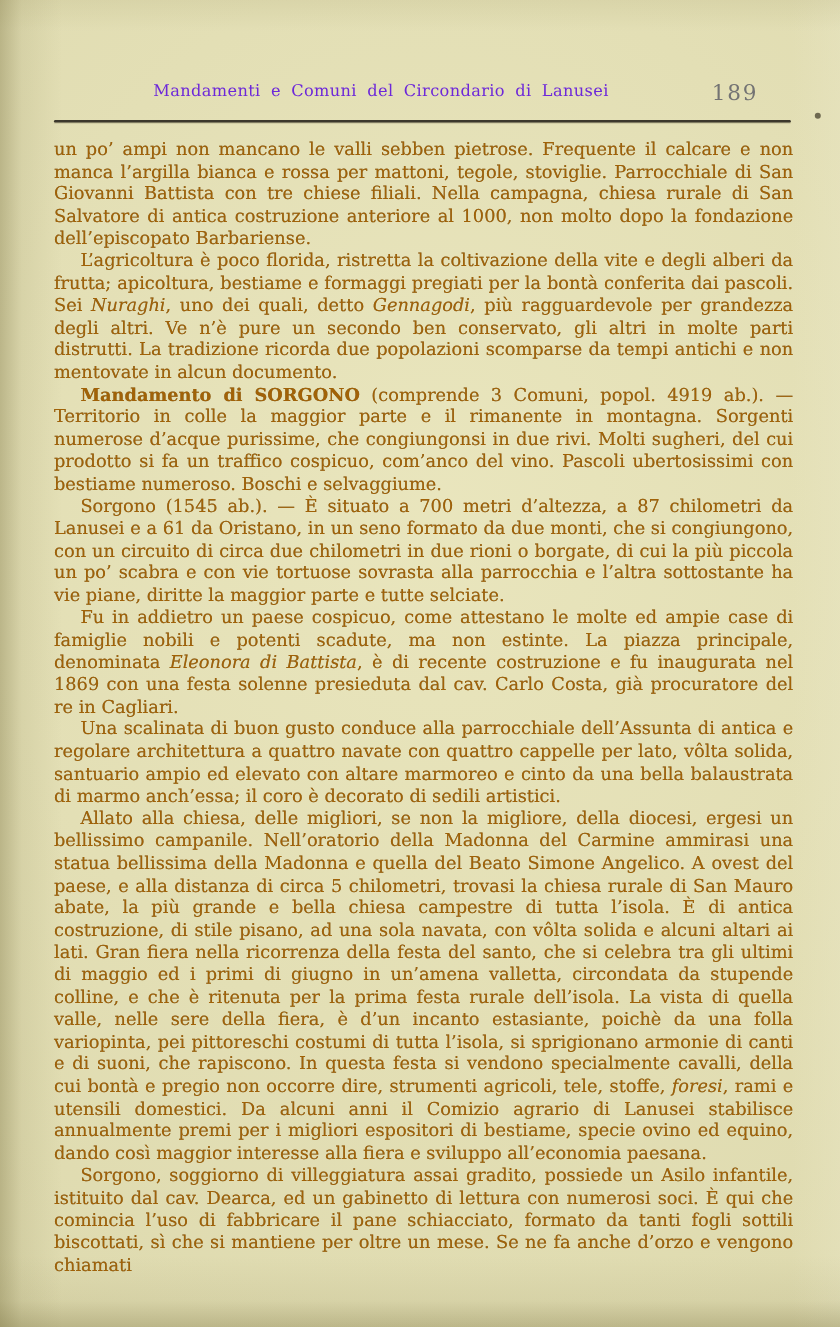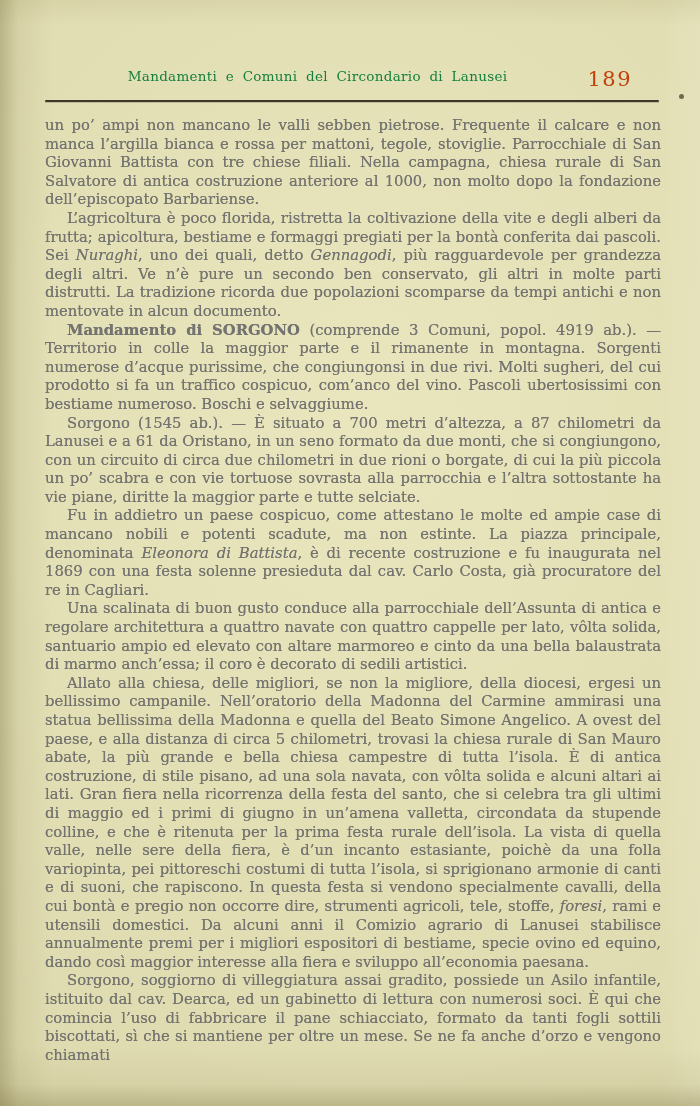--- a/index.html
+++ b/index.html
@@ -32,27 +32,27 @@
     top: 68px; left: 45px; right: 40px;
     height: 18px;
   }
   .running-title {
     position: absolute; left: 0; right: 70px;
     text-align: center;
     font-size: 13.5px;
     word-spacing: 4px;
     letter-spacing: 0.3px;
     white-space: nowrap;
-    color: #15803d;
+    color: #6d28d9;
   }
   .page-number {
     position: absolute; right: 28px; top: -1px;
-    font-size: 21px;
+    font-size: 18px;
     letter-spacing: 1.5px;
-    color: #c2410c;
+    color: #737373;
   }
   .rule {
     position: absolute;
     top: 100px; left: 45px;
     width: 614px; height: 2px;
     background: #3c382c;
     border-radius: 1px;
     box-shadow: 0 1px 0 rgba(90,84,50,0.25);
   }
   .speck {
@@ -63,21 +63,21 @@
     background: #6e6950;
   }
   .body-text {
     position: absolute;
     top: 116px; left: 45px;
     width: 616px;
     font-size: 14.8px;
     line-height: 18.6px;
     text-align: justify;
     text-justify: inter-word;
-    color: #737373;
+    color: #a16207;
     text-shadow: 0 0 0.35px rgba(66,61,49,0.55);
   }
   .body-text p { margin: 0; padding: 0; }
   .body-text p.indent { text-indent: 22px; }
   .body-text p.colophon {
     text-align: center;
     text-indent: 0;
     font-size: 12.8px;
     letter-spacing: 0.2px;
     margin: 5px 0 6px 0;
@@ -97,19 +97,19 @@
   </div>
 
   <div class="rule"></div>
   <div class="speck"></div>
 
   <div class="body-text">
     <p class="noindent"><span>un po’ ampi non mancano le valli sebben pietrose. Frequente il calcare e non manca l’argilla bianca e rossa per mattoni, tegole, stoviglie. Parrocchiale di San Giovanni Battista con tre chiese filiali. Nella campagna, chiesa rurale di San Salvatore di antica costruzione anteriore al 1000, non molto dopo la fondazione dell’episcopato Barbariense.</span></p>
     <p class="indent"><span>L’agricoltura è poco florida, ristretta la coltivazione della vite e degli alberi da frutta; apicoltura, bestiame e formaggi pregiati per la bontà conferita dai pascoli. Sei </span><i>Nuraghi</i><span>, uno dei quali, detto </span><i>Gennagodi</i><span>, più ragguardevole per grandezza degli altri. Ve n’è pure un secondo ben conservato, gli altri in molte parti distrutti. La tradizione ricorda due popolazioni scomparse da tempi antichi e non mentovate in alcun documento.</span></p>
     <p class="indent"><b>Mandamento di SORGONO</b><span> (comprende 3 Comuni, popol. 4919 ab.). — Territorio in colle la maggior parte e il rimanente in montagna. Sorgenti numerose d’acque purissime, che congiungonsi in due rivi. Molti sugheri, del cui prodotto si fa un traffico cospicuo, com’anco del vino. Pascoli ubertosissimi con bestiame numeroso. Boschi e selvaggiume.</span></p>
     <p class="indent"><span>Sorgono (1545 ab.). — È situato a 700 metri d’altezza, a 87 chilometri da Lanusei e a 61 da Oristano, in un seno formato da due monti, che si congiungono, con un circuito di circa due chilometri in due rioni o borgate, di cui la più piccola un po’ scabra e con vie tortuose sovrasta alla parrocchia e l’altra sottostante ha vie piane, diritte la maggior parte e tutte selciate.</span></p>
-    <p class="indent"><span>Fu in addietro un paese cospicuo, come attestano le molte ed ampie case di mancano nobili e potenti scadute, ma non estinte. La piazza principale, denominata </span><i>Eleonora di Battista</i><span>, è di recente costruzione e fu inaugurata nel 1869 con una festa solenne presieduta dal cav. Carlo Costa, già procuratore del re in Cagliari.</span></p>
+    <p class="indent"><span>Fu in addietro un paese cospicuo, come attestano le molte ed ampie case di famiglie nobili e potenti scadute, ma non estinte. La piazza principale, denominata </span><i>Eleonora di Battista</i><span>, è di recente costruzione e fu inaugurata nel 1869 con una festa solenne presieduta dal cav. Carlo Costa, già procuratore del re in Cagliari.</span></p>
     <p class="indent"><span>Una scalinata di buon gusto conduce alla parrocchiale dell’Assunta di antica e regolare architettura a quattro navate con quattro cappelle per lato, vôlta solida, santuario ampio ed elevato con altare marmoreo e cinto da una bella balaustrata di marmo anch’essa; il coro è decorato di sedili artistici.</span></p>
     <p class="indent"><span>Allato alla chiesa, delle migliori, se non la migliore, della diocesi, ergesi un bellissimo campanile. Nell’oratorio della Madonna del Carmine ammirasi una statua bellissima della Madonna e quella del Beato Simone Angelico. A ovest del paese, e alla distanza di circa 5 chilometri, trovasi la chiesa rurale di San Mauro abate, la più grande e bella chiesa campestre di tutta l’isola. È di antica costruzione, di stile pisano, ad una sola navata, con vôlta solida e alcuni altari ai lati. Gran fiera nella ricorrenza della festa del santo, che si celebra tra gli ultimi di maggio ed i primi di giugno in un’amena valletta, circondata da stupende colline, e che è ritenuta per la prima festa rurale dell’isola. La vista di quella valle, nelle sere della fiera, è d’un incanto estasiante, poichè da una folla variopinta, pei pittoreschi costumi di tutta l’isola, si sprigionano armonie di canti e di suoni, che rapiscono. In questa festa si vendono specialmente cavalli, della cui bontà e pregio non occorre dire, strumenti agricoli, tele, stoffe, </span><i>foresi</i><span>, rami e utensili domestici. Da alcuni anni il Comizio agrario di Lanusei stabilisce annualmente premi per i migliori espositori di bestiame, specie ovino ed equino, dando così maggior interesse alla fiera e sviluppo all’economia paesana.</span></p>
     <p class="indent"><span>Sorgono, soggiorno di villeggiatura assai gradito, possiede un Asilo infantile, istituito dal cav. Dearca, ed un gabinetto di lettura con numerosi soci. È qui che comincia l’uso di fabbricare il pane schiacciato, formato da tanti fogli sottili biscottati, sì che si mantiene per oltre un mese. Se ne fa anche d’orzo e vengono chiamati</span></p>
   </div>
 
 </div>
 
 </body></html>

